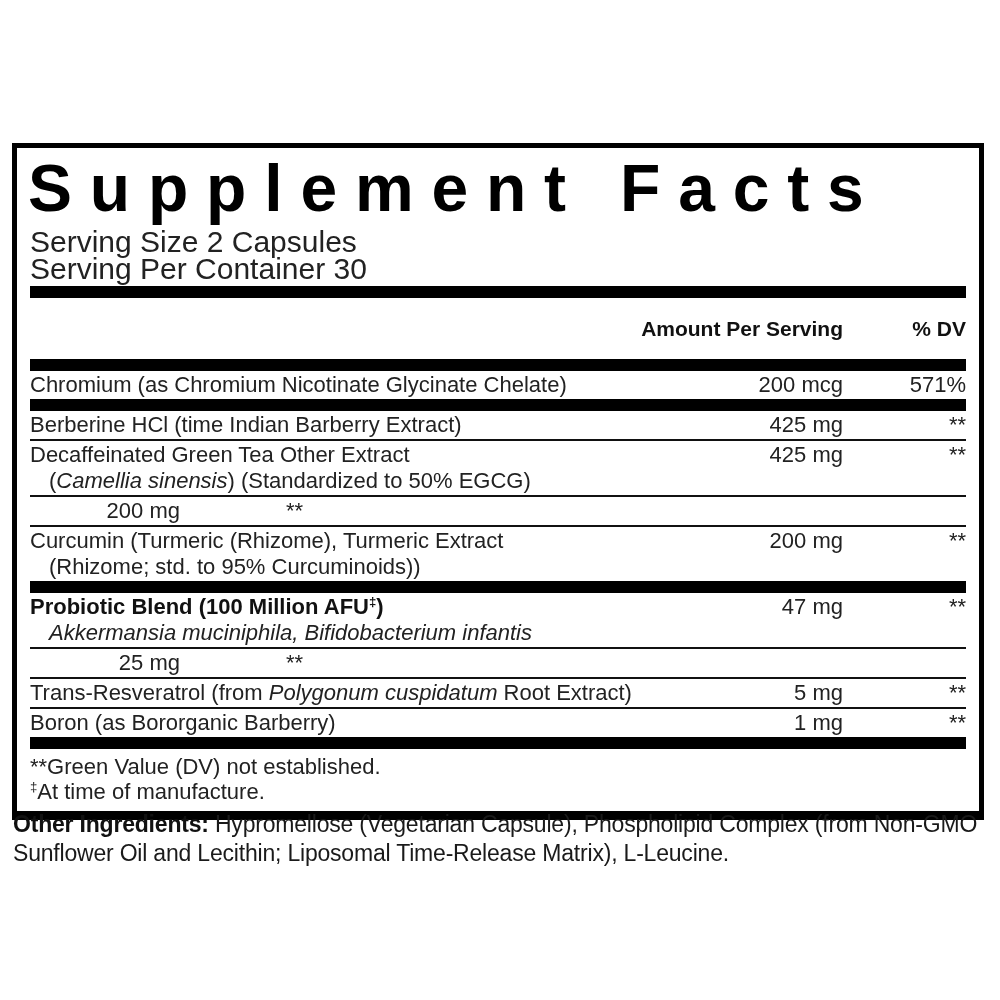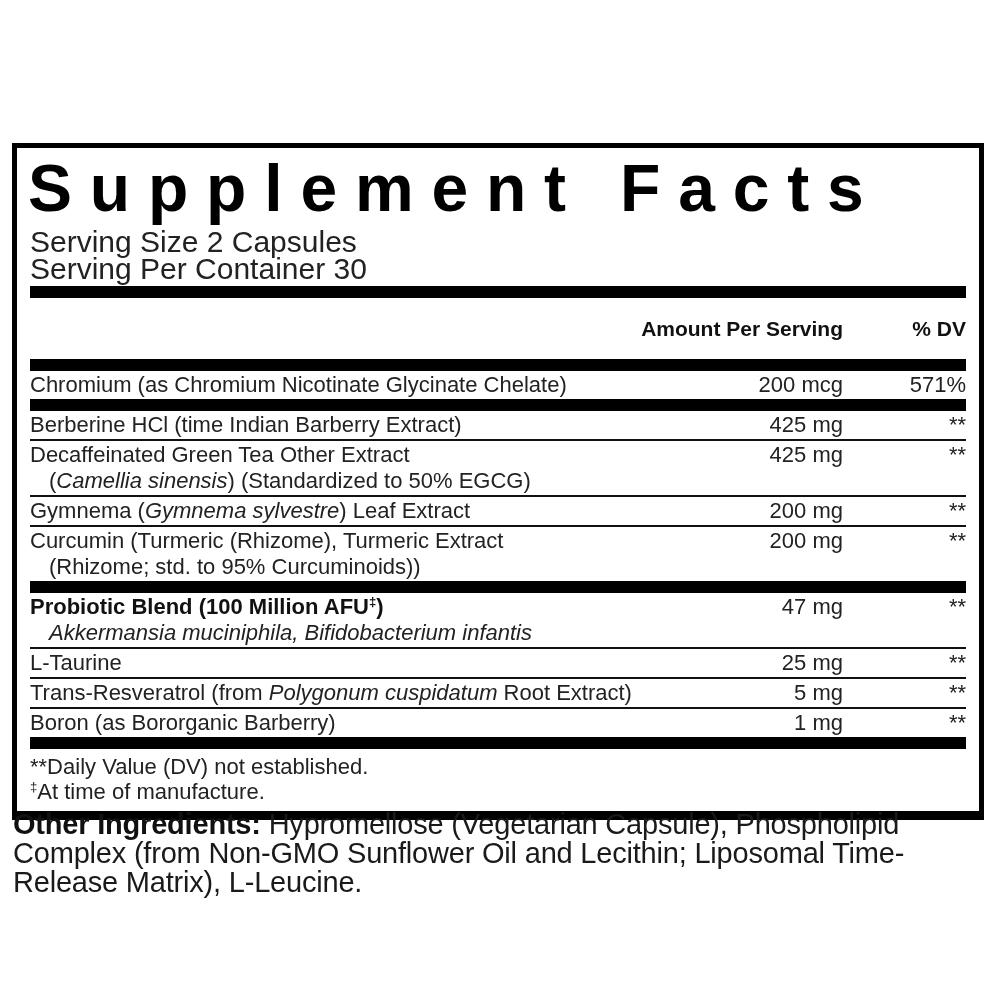--- a/index.html
+++ b/index.html
@@ -27,21 +27,21 @@
   .line.indent{padding-left:19px;}
   .amount{width:150px;text-align:right;white-space:nowrap;}
   .dv{width:123px;text-align:right;white-space:nowrap;}
   .header-row .amount{width:auto;flex:0 0 auto;}
   .footnotes{padding:5px 0 4px;font-size:22px;line-height:25px;}
   .seg-b{font-weight:700;color:#111;}
   .seg-i{font-style:italic;}
   .seg-sup{font-size:60%;vertical-align:super;line-height:0;}
   .other{
     position:absolute;left:13px;top:810px;width:973px;margin:0;
-    font-size:29px;line-height:29px;letter-spacing:-0.2px;color:#1a1a1a;
+    font-size:23px;line-height:29px;letter-spacing:-0.2px;color:#1a1a1a;
   }
 </style>
 </head>
 <body>
 
 <div class="facts-box">
   <h1 class="title">Supplement Facts</h1>
   <div class="serving">Serving Size 2 Capsules</div>
   <div class="serving">Serving Per Container 30</div>
 
@@ -75,23 +75,20 @@
       <div class="row">
         <div class="name">
           <div class="line"><span class="">Decaffeinated Green Tea Other Extract</span></div>
           <div class="line indent"><span class="">(</span><span class="seg-i ">Camellia sinensis</span><span class="">) (Standardized to 50% EGCG)</span></div>
         </div>
         <div class="amount">425 mg</div>
         <div class="dv">**</div>
       </div>
       <div class="hair"></div>
       <div class="row">
-        <div class="name">
-          <div class="line"><span class="">Gymnema (</span><span class="seg-i ">Gymnema sylvestre</span><span class="">) Leaf Extract</span></div>
-        </div>
         <div class="amount">200 mg</div>
         <div class="dv">**</div>
       </div>
       <div class="hair"></div>
       <div class="row">
         <div class="name">
           <div class="line"><span class="">Curcumin (Turmeric (Rhizome), Turmeric Extract</span></div>
           <div class="line indent"><span class="">(Rhizome; std. to 95% Curcuminoids))</span></div>
         </div>
         <div class="amount">200 mg</div>
@@ -101,23 +98,20 @@
       <div class="row">
         <div class="name">
           <div class="line"><span class="seg-b ">Probiotic Blend (100 Million AFU</span><span class="seg-b seg-sup">‡</span><span class="seg-b ">)</span></div>
           <div class="line indent"><span class="seg-i ">Akkermansia muciniphila, Bifidobacterium infantis</span></div>
         </div>
         <div class="amount">47 mg</div>
         <div class="dv">**</div>
       </div>
       <div class="hair"></div>
       <div class="row">
-        <div class="name">
-          <div class="line"><span class="">L-Taurine</span></div>
-        </div>
         <div class="amount">25 mg</div>
         <div class="dv">**</div>
       </div>
       <div class="hair"></div>
       <div class="row">
         <div class="name">
           <div class="line"><span class="">Trans-Resveratrol (from </span><span class="seg-i ">Polygonum cuspidatum</span><span class=""> Root Extract)</span></div>
         </div>
         <div class="amount">5 mg</div>
         <div class="dv">**</div>
@@ -127,18 +121,18 @@
         <div class="name">
           <div class="line"><span class="">Boron (as Bororganic Barberry)</span></div>
         </div>
         <div class="amount">1 mg</div>
         <div class="dv">**</div>
       </div>
       <div class="bar"></div>
     </div>
 
   <div id="footnotes" class="footnotes">
-      <div><span class="">**Daily Value (DV) not established.</span></div>
+      <div><span class="">**Green Value (DV) not established.</span></div>
       <div><span class="seg-sup">‡</span><span class="">At time of manufacture.</span></div>
     </div>
 </div>
 
 <p id="other" class="other"><span class="seg-b ">Other Ingredients: </span><span class="">Hypromellose (Vegetarian Capsule), Phospholipid Complex (from Non-GMO Sunflower Oil and Lecithin; Liposomal Time-Release Matrix), L-Leucine.</span></p>
 
 </body></html>

